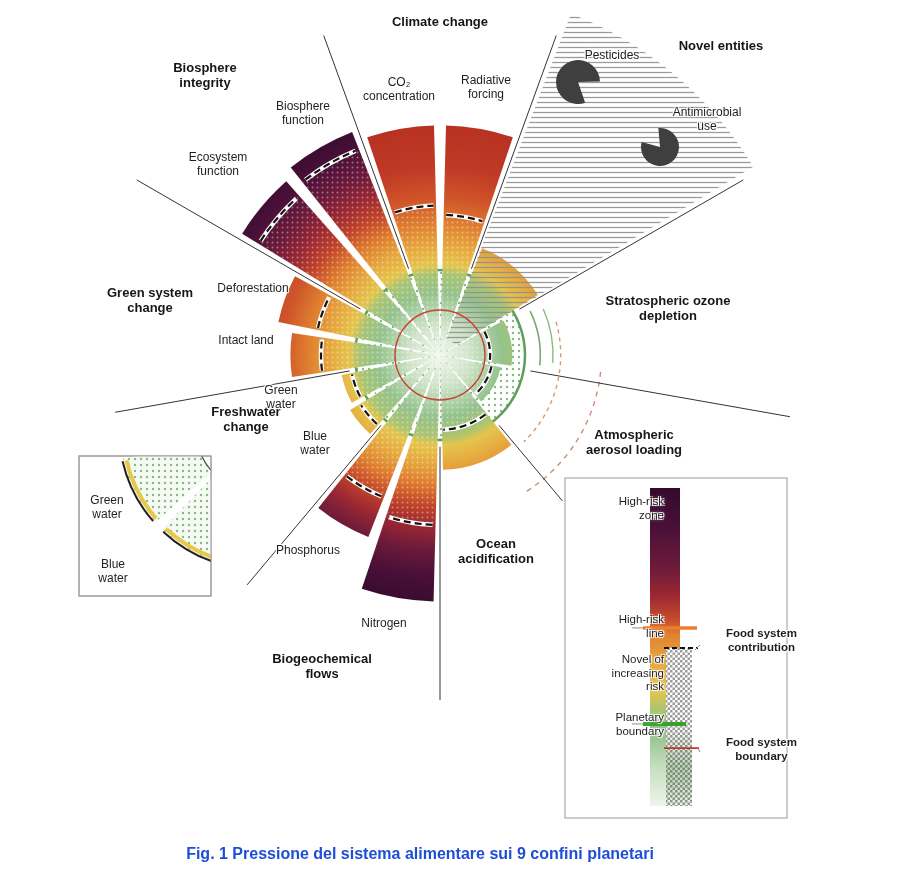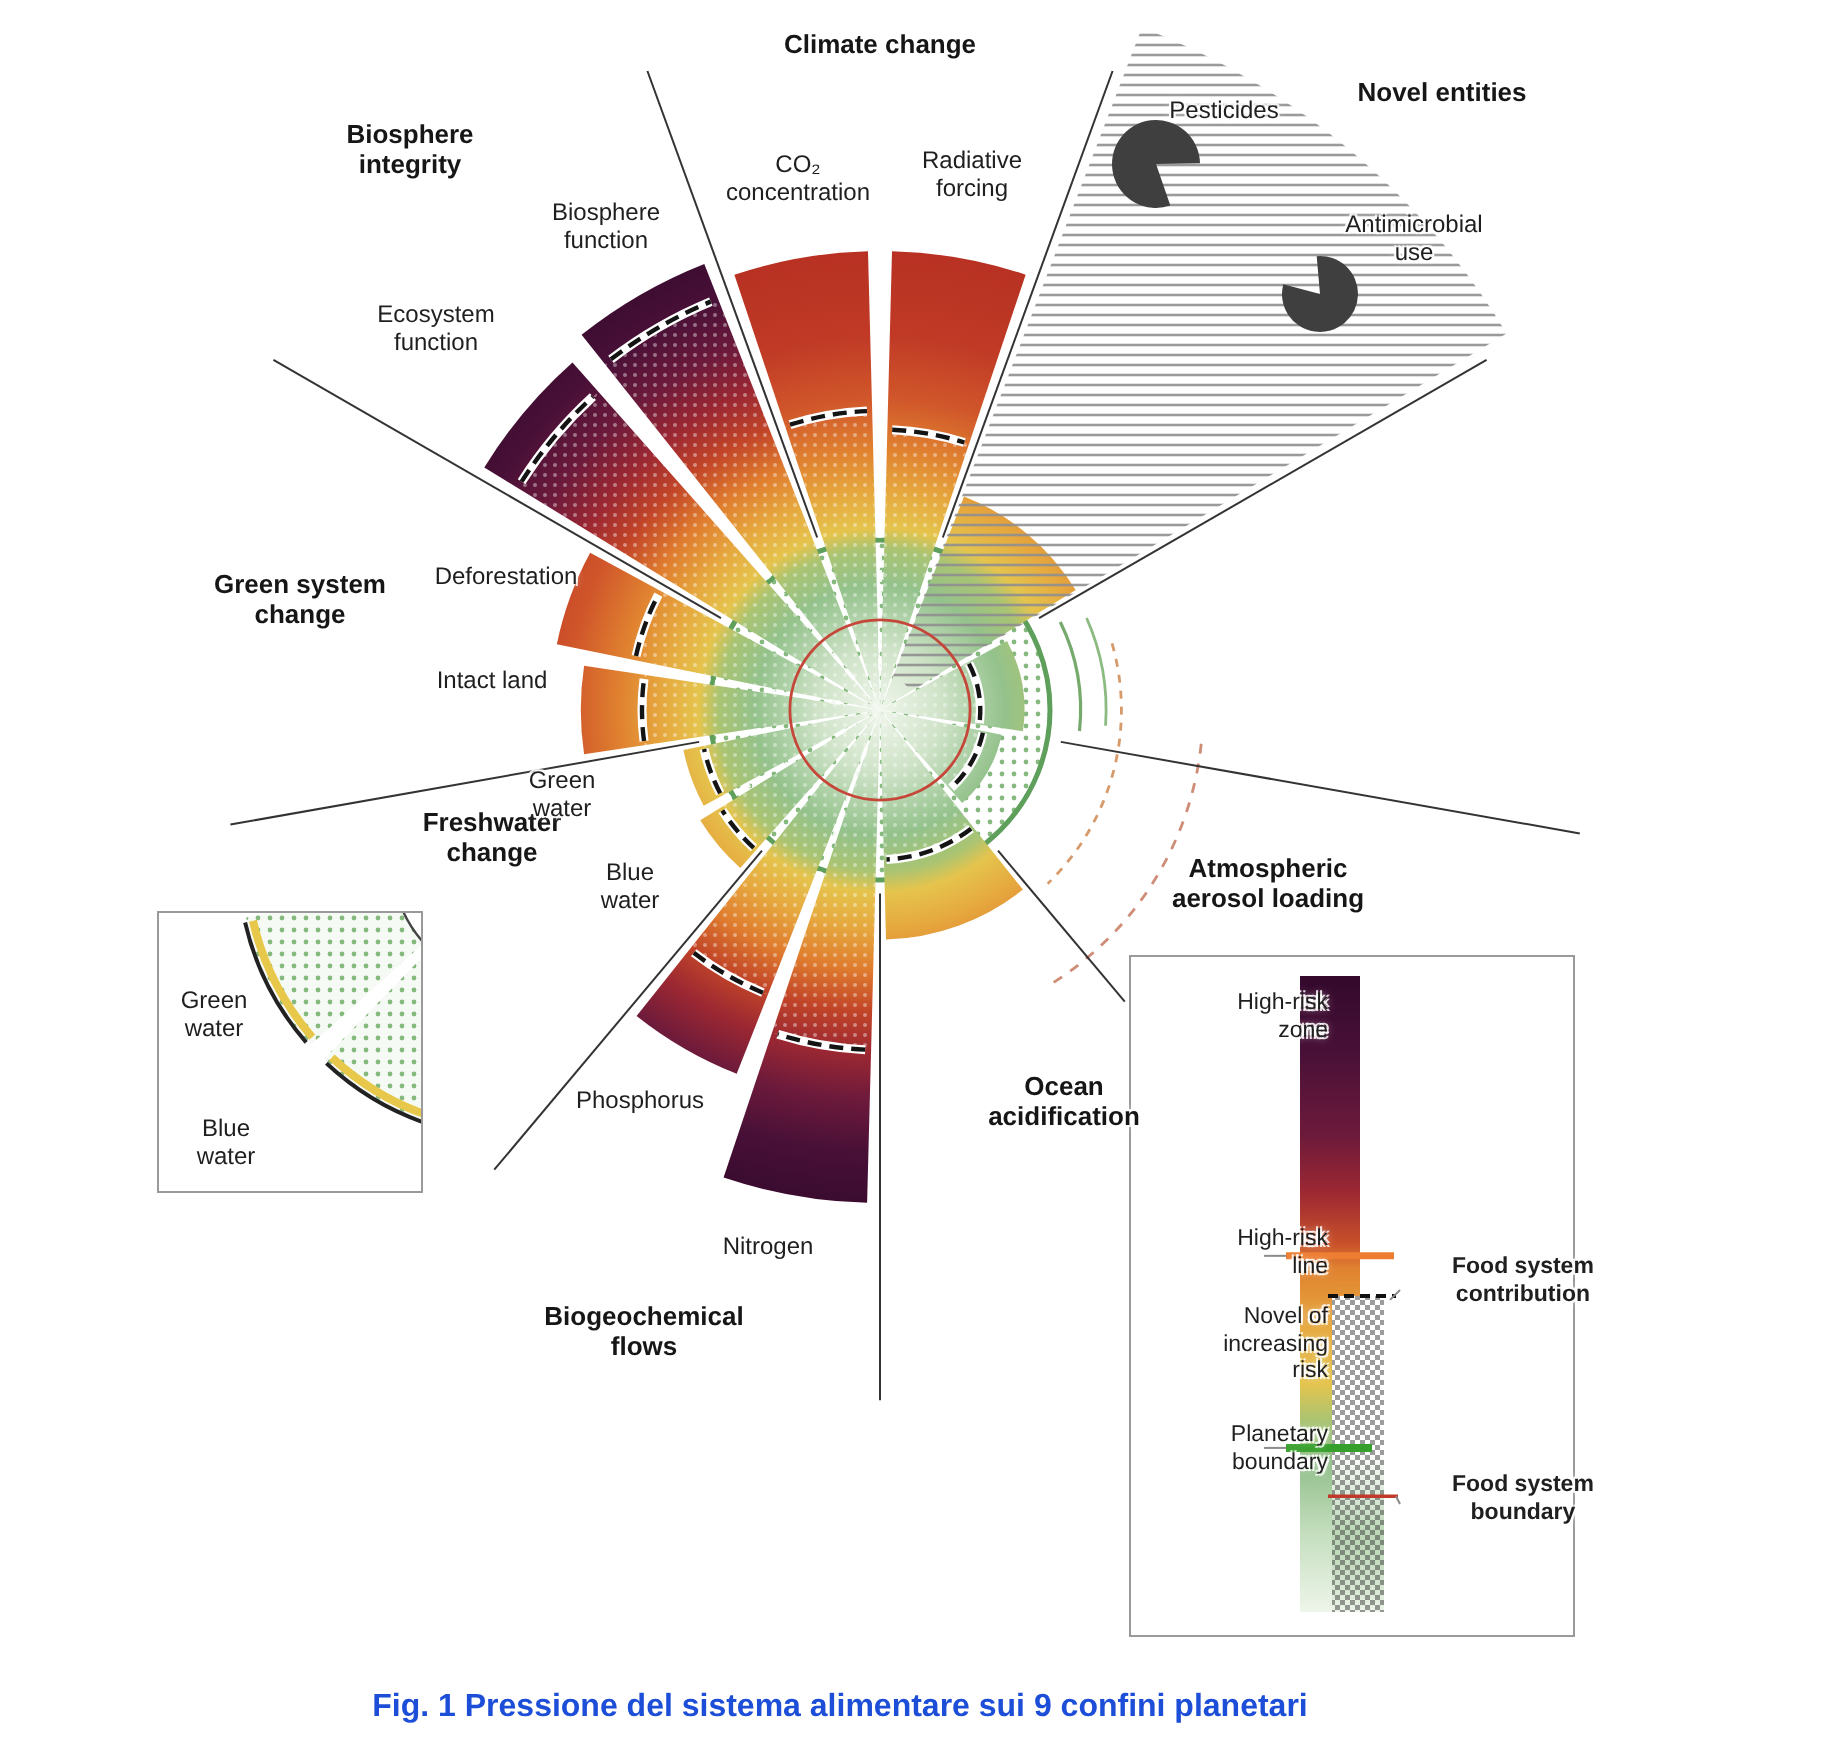--- a/index.html
+++ b/index.html
@@ -195,27 +195,29 @@
 
   <div class="lbl bold" style="left:440px;top:22px">Climate change</div>
   <div class="lbl" style="left:399px;top:89px">CO₂
 concentration</div>
   <div class="lbl" style="left:486px;top:87px">Radiative
 forcing</div>
   <div class="lbl bold" style="left:721px;top:46px">Novel entities</div>
   <div class="lbl" style="left:612px;top:55px">Pesticides</div>
   <div class="lbl" style="left:707px;top:119px">Antimicrobial
 use</div>
+  <div class="lbl bold" style="left:668px;top:308px">Stratospheric ozone
+depletion</div>
   <div class="lbl bold" style="left:634px;top:442px">Atmospheric
 aerosol loading</div>
-  <div class="lbl bold" style="left:532px;top:551px">Ocean
+  <div class="lbl bold" style="left:496px;top:551px">Ocean
 acidification</div>
   <div class="lbl bold" style="left:322px;top:666px">Biogeochemical
 flows</div>
-  <div class="lbl" style="left:320px;top:550px">Phosphorus</div>
+  <div class="lbl" style="left:308px;top:550px">Phosphorus</div>
   <div class="lbl" style="left:384px;top:623px">Nitrogen</div>
   <div class="lbl bold" style="left:246px;top:419px">Freshwater
 change</div>
   <div class="lbl" style="left:281px;top:397px">Green
 water</div>
   <div class="lbl" style="left:315px;top:443px">Blue
 water</div>
   <div class="lbl bold" style="left:150px;top:300px">Green system
 change</div>
   <div class="lbl" style="left:253px;top:288px">Deforestation</div>

